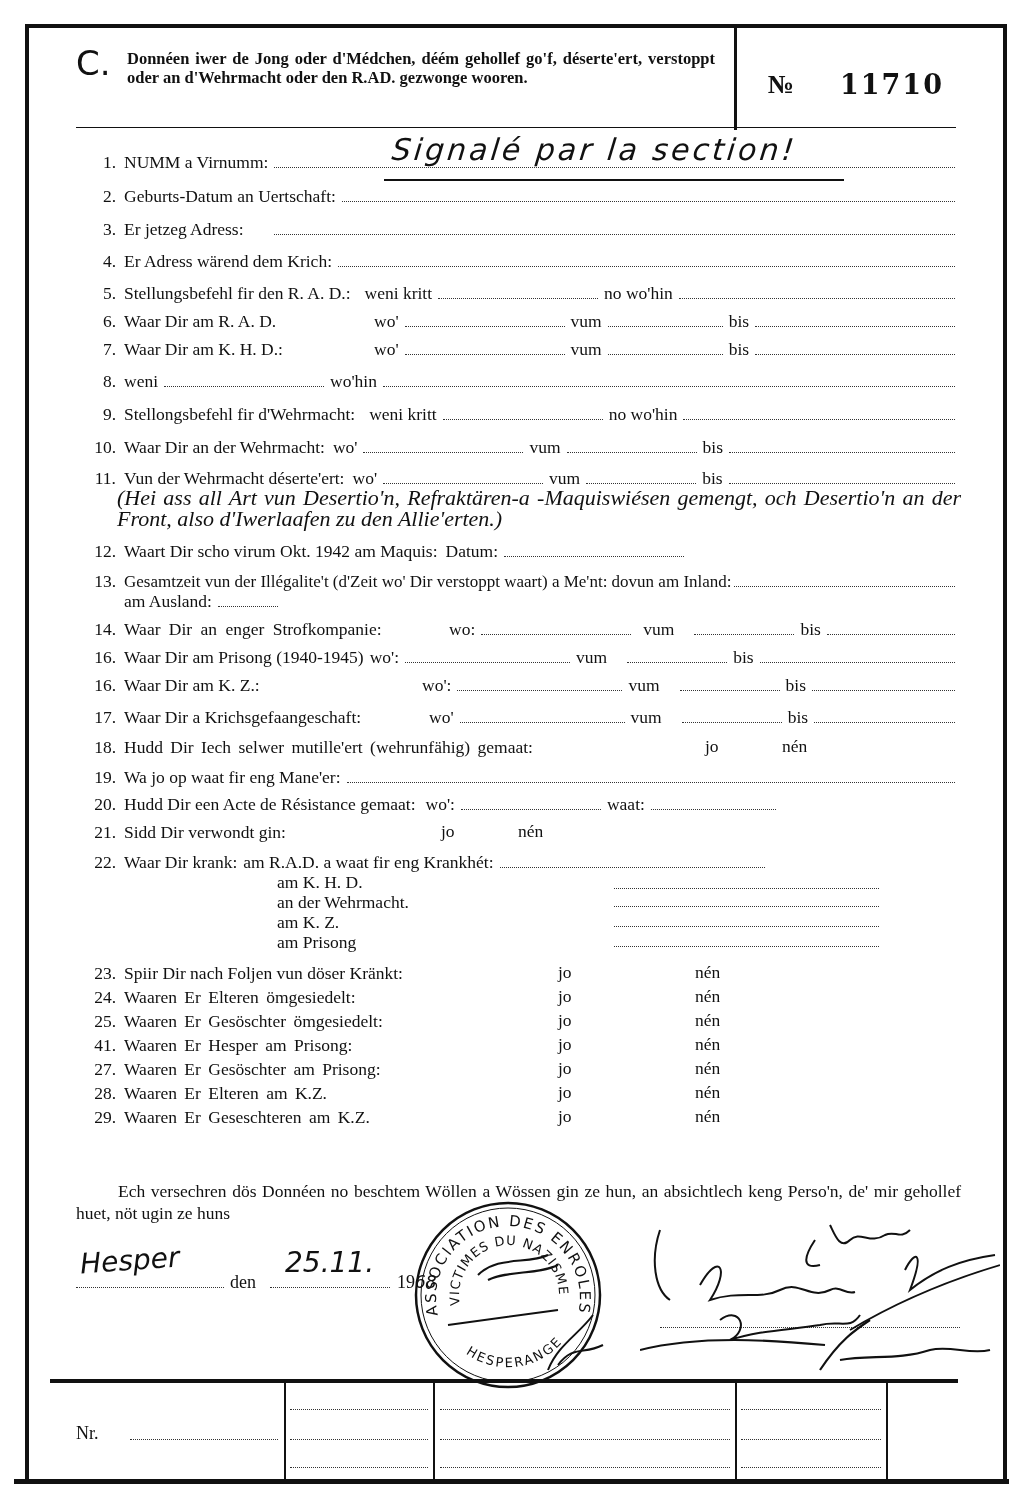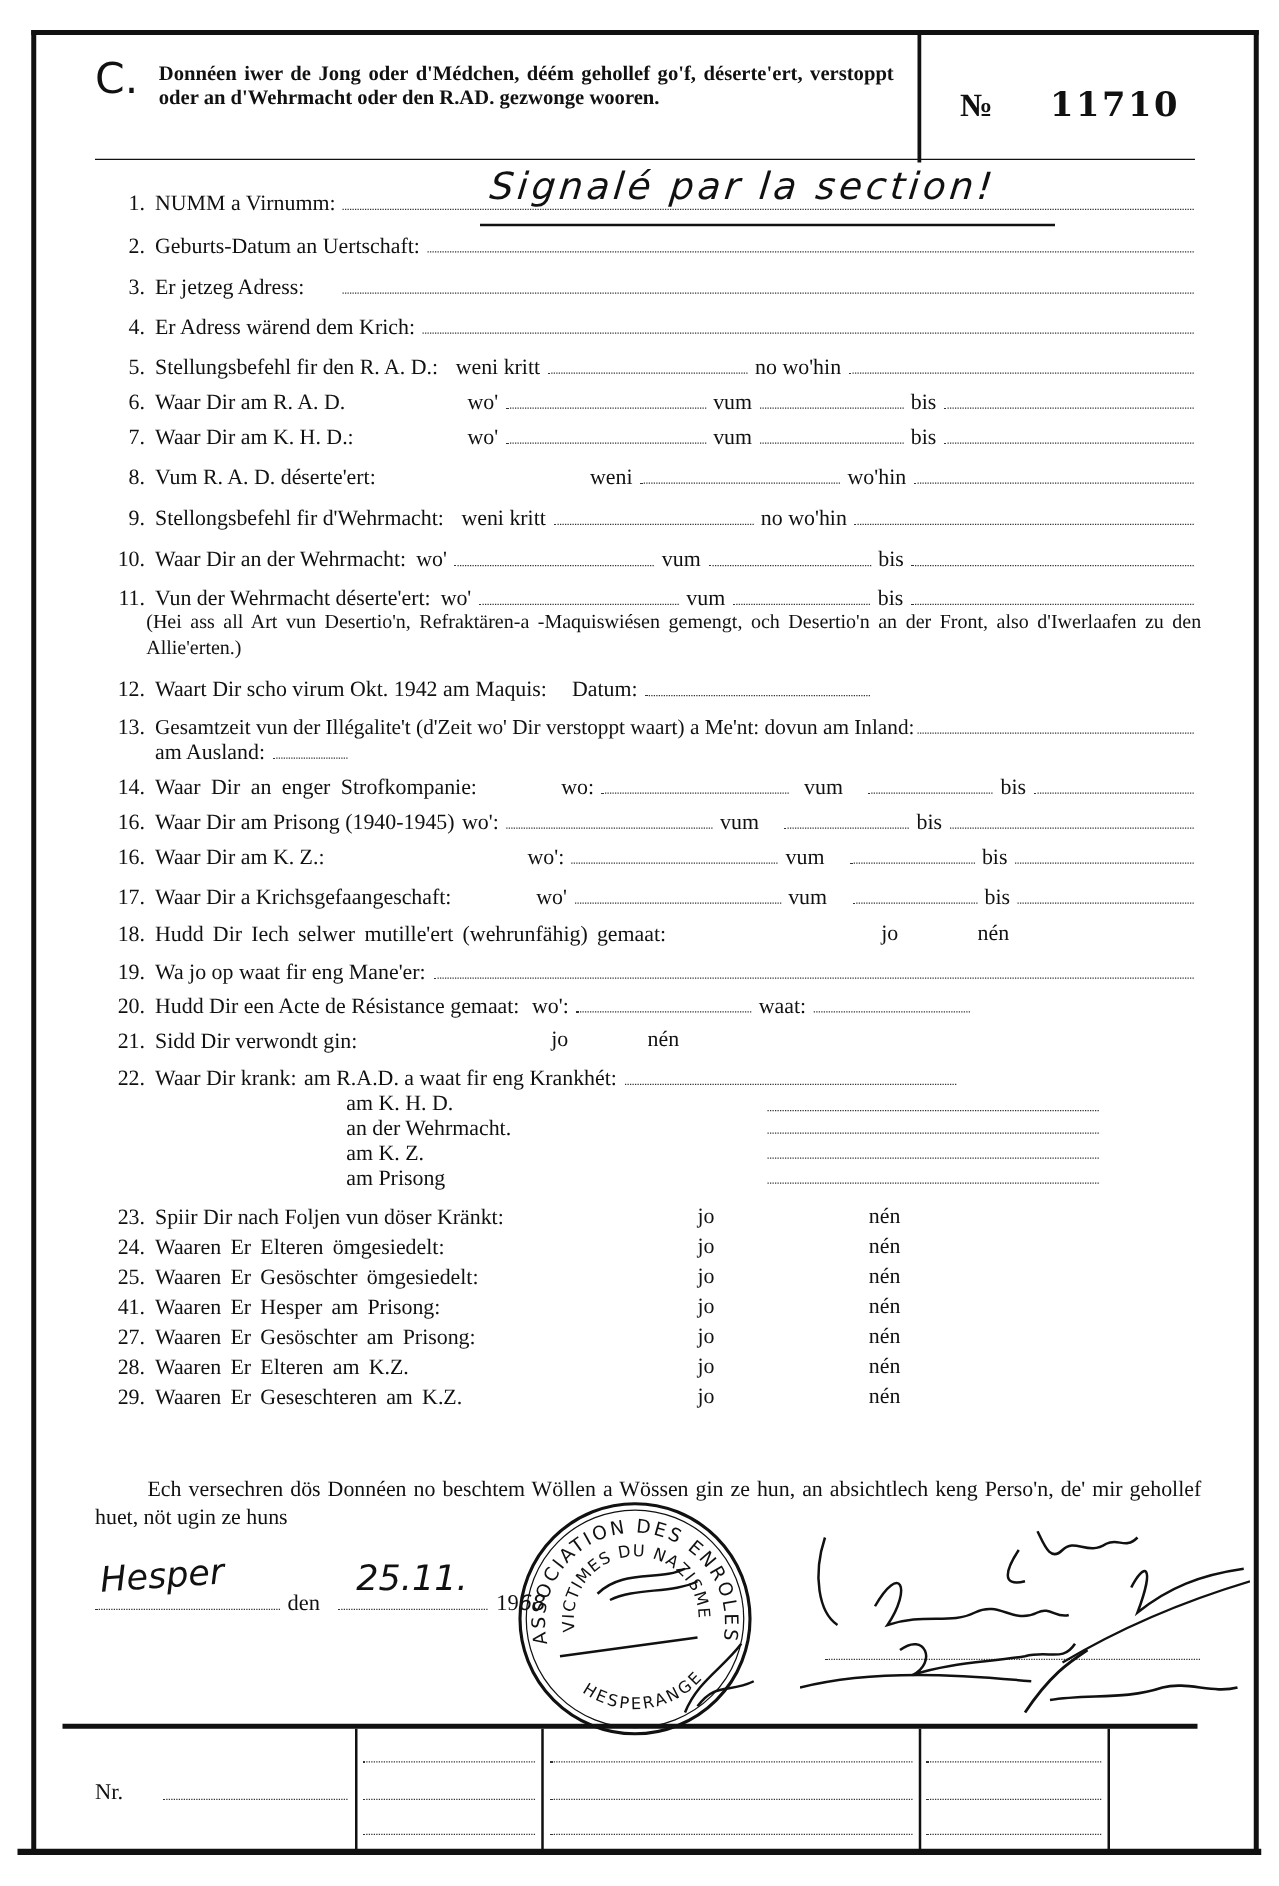--- a/index.html
+++ b/index.html
@@ -19,21 +19,21 @@
   .no-value { position: absolute; left: 840px; top: 69px; font-size: 27px; font-weight: bold; letter-spacing: 2px;
               font-family: "DejaVu Serif", serif; }
 
   .row { position: absolute; left: 74px; right: 62px; height: 22px; font-size: 17.5px; line-height: 22px;
          white-space: nowrap; display: flex; align-items: baseline; }
   .num { display: inline-block; width: 42px; text-align: right; margin-right: 8px; flex: none; }
   .lbl { flex: none; }
   .dots { flex: 1 1 auto; border-bottom: 1px dotted #333; height: 14px; margin: 0 6px; min-width: 20px; }
   .fixed { flex: none; border-bottom: 1px dotted #333; height: 14px; margin: 0 6px; }
   .sp { flex: none; }
-  .note { position: absolute; left: 117px; width: 844px; font-size: 16px; line-height: 21px; text-align: justify; }
+  .note { position: absolute; left: 117px; width: 844px; font-size: 22px; line-height: 21px; text-align: justify; font-style: italic; }
 
   .hand { font-family: "DejaVu Sans", sans-serif; font-style: italic; font-weight: normal; color: #111; }
   .hand-name { position: absolute; left: 392px; top: 132px; font-size: 30px; letter-spacing: 3px; transform: skewX(-6deg); }
   .hand-underline { position: absolute; left: 384px; top: 179px; width: 460px; height: 2px; background: #111; }
 
   .sub { position: absolute; font-size: 17.5px; line-height: 20px; }
   .subdots { position: absolute; left: 614px; width: 265px; border-bottom: 1px dotted #333; height: 1px; }
 
   .yn { position: absolute; font-size: 17.5px; }
   .decl { position: absolute; left: 76px; top: 1180px; width: 885px; font-size: 17.5px; line-height: 22px;
@@ -119,21 +119,20 @@
   <span class="sp">wo'</span>
   <span class="fixed" style="width:160px"></span>
   <span class="sp">vum</span>
   <span class="fixed" style="width:115px"></span>
   <span class="sp">bis</span>
   <span class="dots"></span>
 </div>
 
 <div class="row" style="top:370px">
   <span class="num">8.</span>
-  <span class="lbl" style="width:348px">Vum R. A. D. déserte'ert:</span>
   <span class="sp">weni</span>
   <span class="fixed" style="width:160px"></span>
   <span class="sp">wo'hin</span>
   <span class="dots"></span>
 </div>
 
 <div class="row" style="top:403px">
   <span class="num">9.</span>
   <span class="lbl">Stellongsbefehl fir d'Wehrmacht:</span>
   <span class="sp" style="margin-left:14px">weni kritt</span>
@@ -161,21 +160,21 @@
   <span class="sp">vum</span>
   <span class="fixed" style="width:110px"></span>
   <span class="sp">bis</span>
   <span class="dots"></span>
 </div>
 <div class="note" style="top:487px">(Hei ass all Art vun Desertio'n, Refraktären-a -Maquiswiésen gemengt, och Desertio'n an der Front, also d'Iwerlaafen zu den Allie'erten.)</div>
 
 <div class="row" style="top:540px">
   <span class="num">12.</span>
   <span class="lbl">Waart Dir scho virum Okt. 1942 am Maquis:</span>
-  <span class="sp" style="margin-left:20px">Datum:</span>
+  <span class="sp" style="margin-left:8px">Datum:</span>
   <span class="fixed" style="width:180px"></span>
 </div>
 
 <div class="row" style="top:570px">
   <span class="num">13.</span>
   <span class="lbl" style="font-size:17px">Gesamtzeit vun der Illégalite't (d'Zeit wo' Dir verstoppt waart) a Me'nt: dovun am Inland:</span>
   <span class="dots" style="margin-left:2px"></span>
 </div>
 <div class="row" style="top:590px; left:124px">
   <span class="sp">am Ausland:</span>

